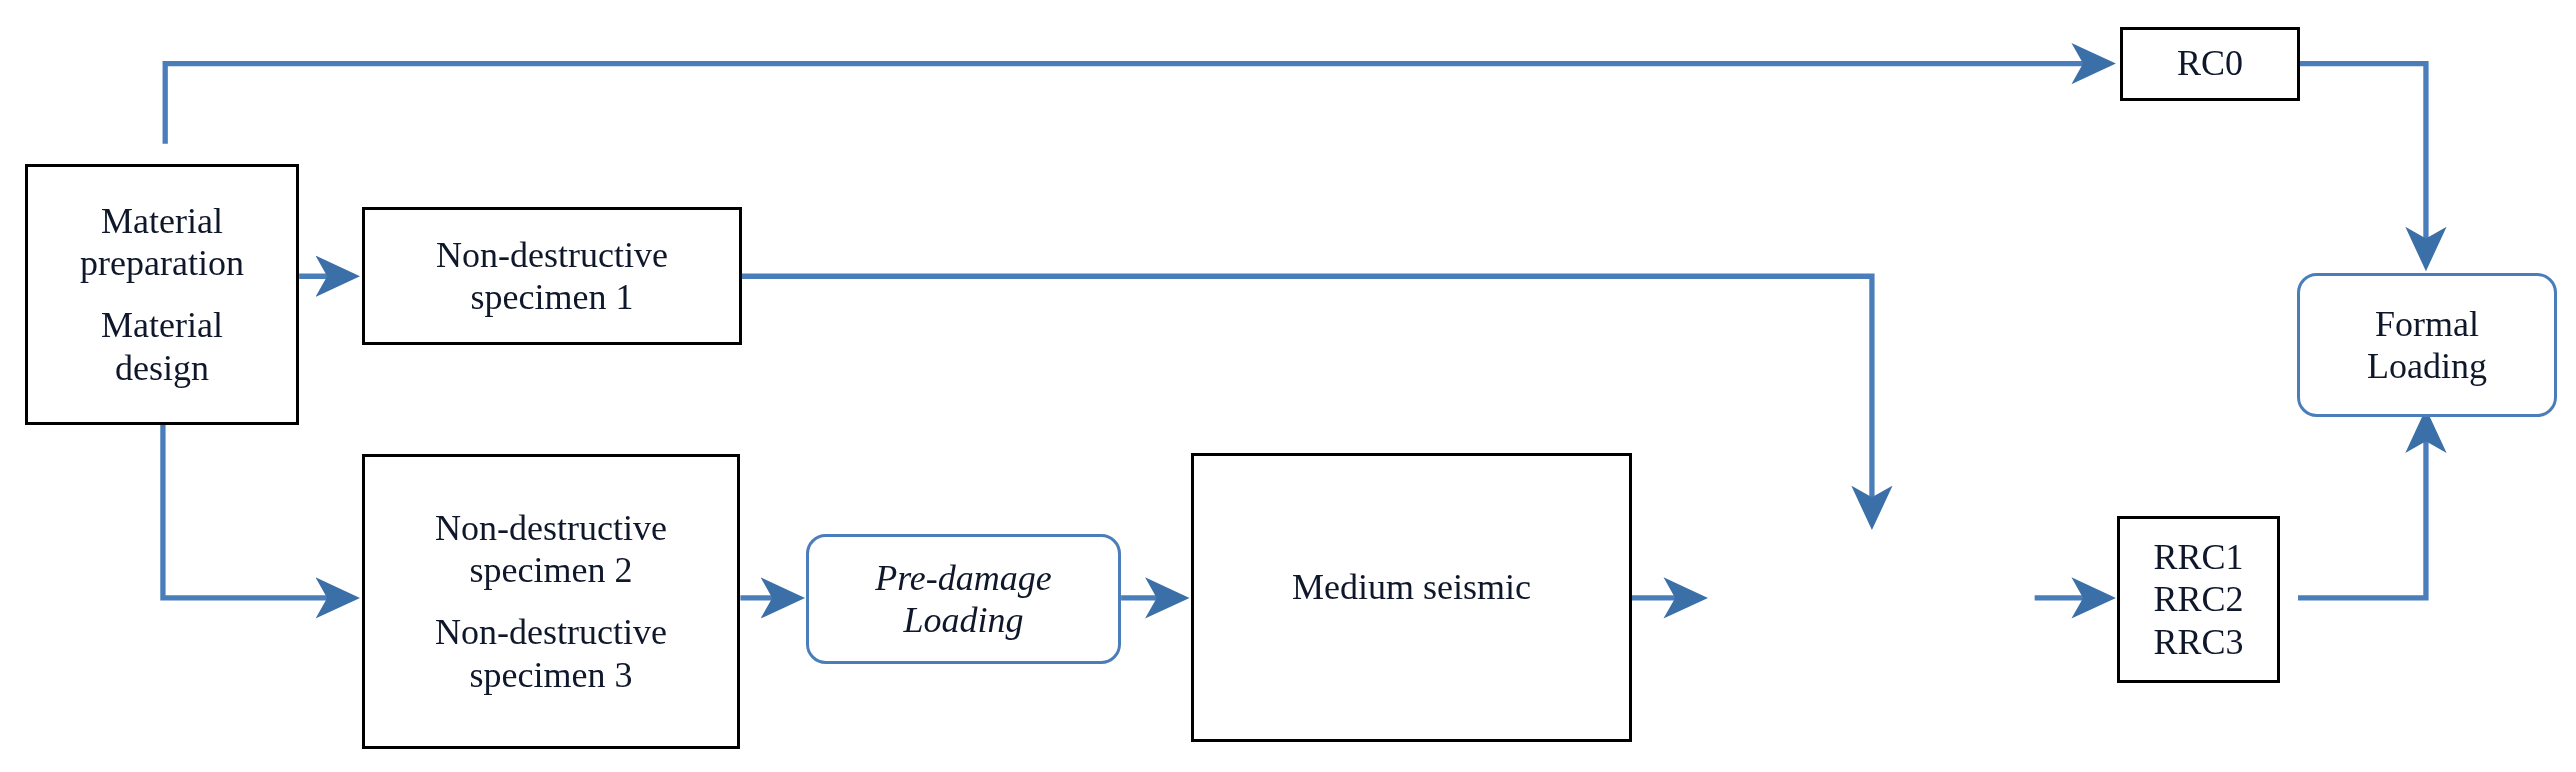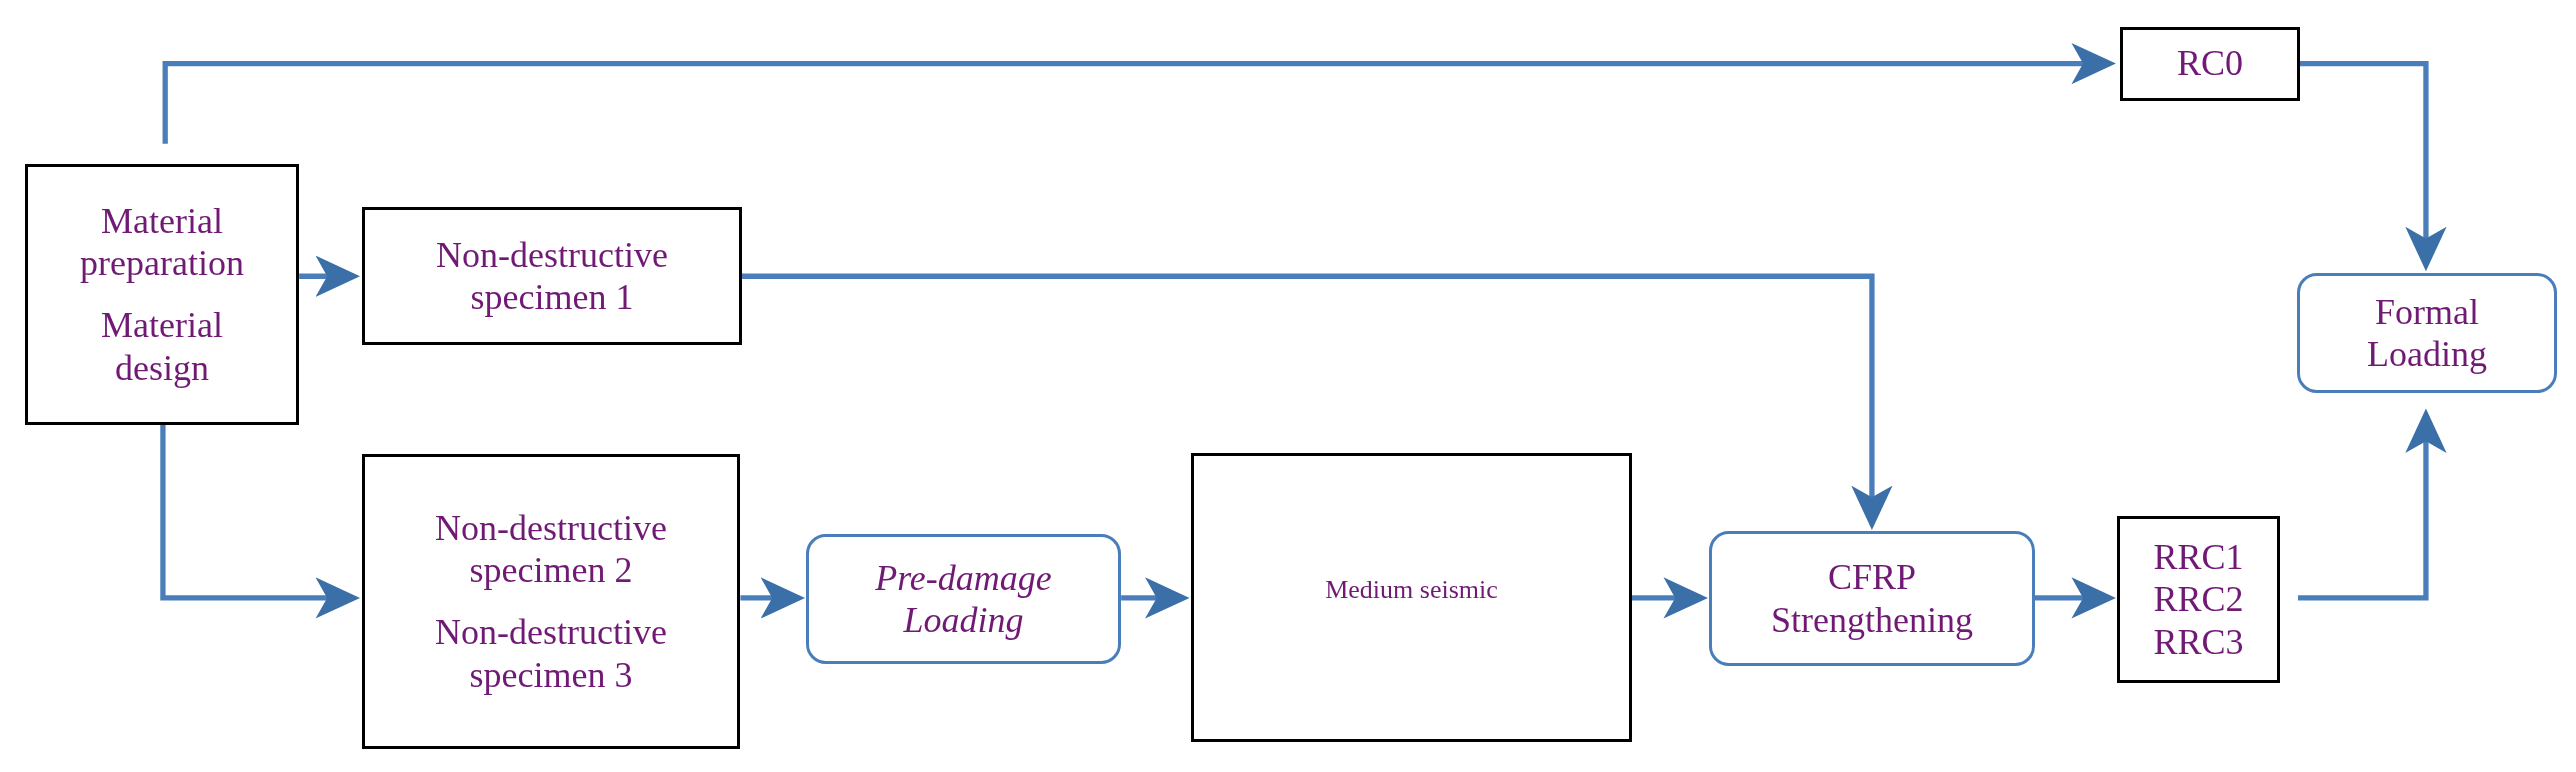--- a/index.html
+++ b/index.html
@@ -15,21 +15,21 @@
     font-family: "Liberation Serif", "DejaVu Serif", serif;
     overflow: hidden;
   }
   .node {
     position: absolute;
     box-sizing: border-box;
     display: flex;
     flex-direction: column;
     justify-content: center;
     text-align: center;
-    color: #701a75;
+    color: #0f172a;
     background: #ffffff;
   }
   .node.square {
     border: 3.8px solid #000000;
     border-radius: 0;
   }
   .node.rounded {
     border: 3.8px solid #4A7EBB;
     border-radius: 19.7px;
   }
@@ -123,39 +123,35 @@
     <span class="gap"></span>
     <span class="line">Non-destructive</span>
     <span class="line">specimen 3</span>
   </div>
 
   <div class="node rounded" style="left:806px; top:534px; width:315px; height:130px; font-size:36px;font-style:italic;">
     <span class="line">Pre-damage</span>
     <span class="line">Loading</span>
   </div>
 
-  <div class="node square" style="left:1191px; top:453px; width:441px; height:289px; font-size:26px;">
+  <div class="node square" style="left:1191px; top:453px; width:441px; height:289px; font-size:36px;">
     <span class="line">Medium seismic</span>
     <span class="gap"></span>
   </div>
 
-  <div class="node rounded" style="left:1709px; top:531px; width:326px; height:135px; font-size:36px;">
-    <span class="line">CFRP</span>
-    <span class="line">Strengthening</span>
-  </div>
 
   <div class="node square" style="left:2117px; top:516px; width:163px; height:167px; font-size:36px;">
     <span class="line">RRC1</span>
     <span class="line">RRC2</span>
     <span class="line">RRC3</span>
   </div>
 
   <div class="node square" style="left:2120px; top:13.6px; width:180px; height:50px; transform:translateY(0); font-size:36px; height:74px; top:26.5px;">
     <span class="line">RC0</span>
   </div>
 
-  <div class="node rounded" style="left:2297px; top:273px; width:260px; height:120px; font-size:36px;">
+  <div class="node rounded" style="left:2297px; top:273px; width:260px; height:144px; font-size:36px;">
     <span class="line">Formal</span>
     <span class="line">Loading</span>
   </div>
 
 </div>
 
 
 </body></html>

